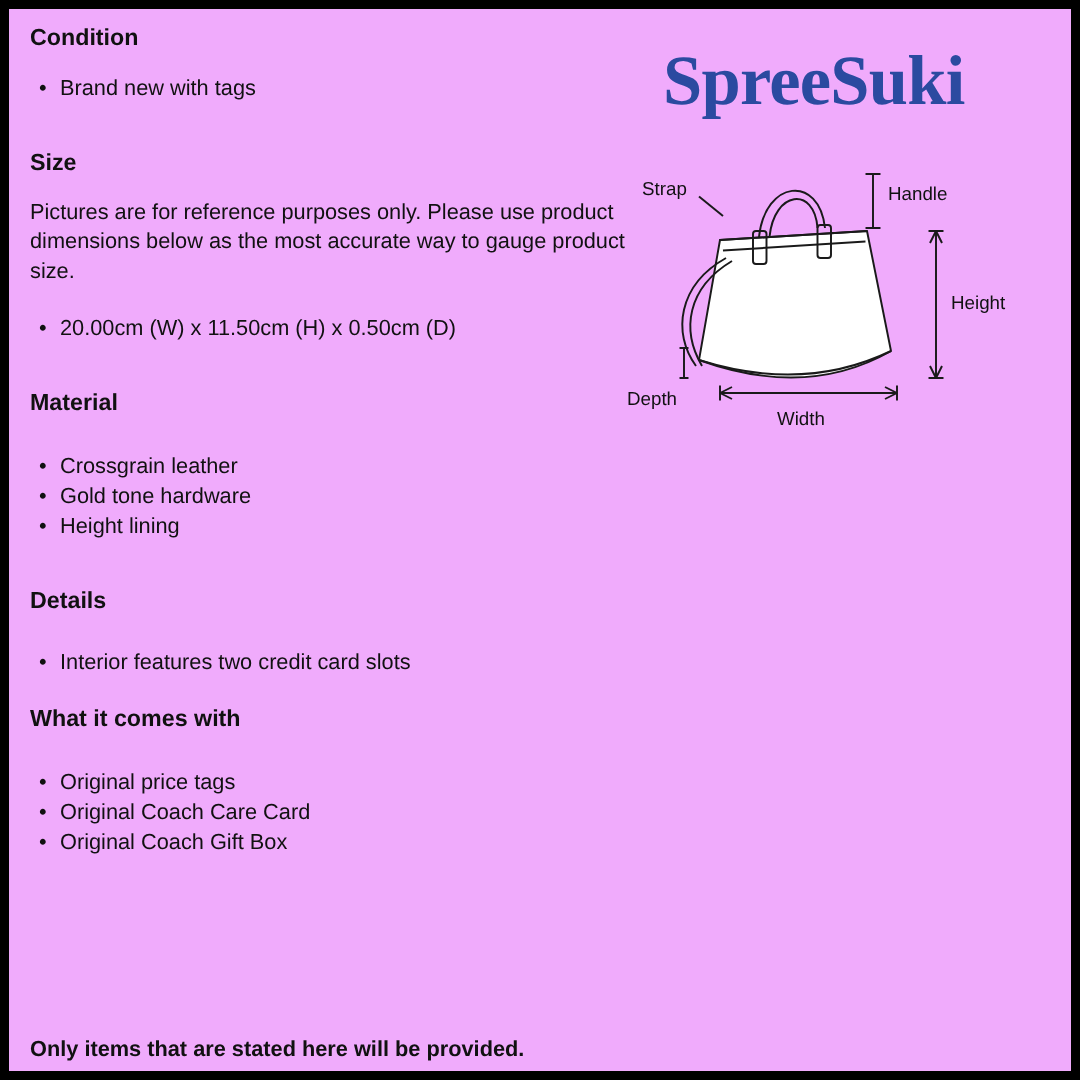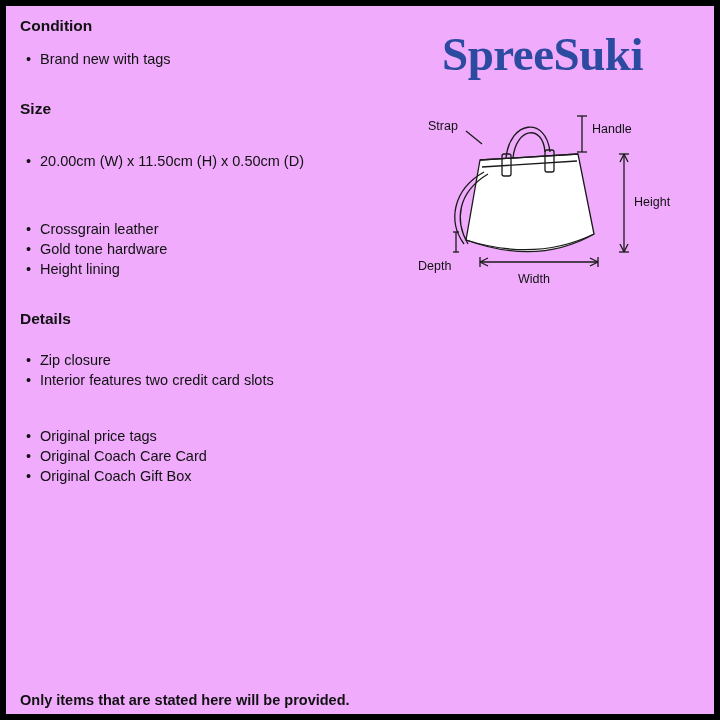--- a/index.html
+++ b/index.html
@@ -136,45 +136,47 @@
       <h2 class="section">Condition</h2>
       <div class="gap-s"></div>
       <ul class="bullets">
         <li>Brand new with tags</li>
       </ul>
 
       <div class="gap-xl"></div>
 
       <h2 class="section">Size</h2>
       <div class="gap-s"></div>
+      <p class="para">Pictures are for reference purposes only. Please use product dimensions below as the most accurate way to gauge product size.</p>
       <div class="gap-m"></div>
       <ul class="bullets">
         <li>20.00cm (W) x 11.50cm (H) x 0.50cm (D)</li>
       </ul>
 
       <div class="gap-xl"></div>
 
+      <h2 class="section">Material</h2>
       <div class="gap-m"></div>
       <ul class="bullets">
         <li>Crossgrain leather</li>
         <li>Gold tone hardware</li>
         <li>Height lining</li>
       </ul>
 
       <div class="gap-xl"></div>
 
       <h2 class="section">Details</h2>
       <div class="gap-m"></div>
       <ul class="bullets">
-        <li>Zip closure</li>
         <li>Interior features two credit card slots</li>
       </ul>
 
       <div class="gap-m"></div>
 
+      <h2 class="section">What it comes with</h2>
       <div class="gap-m"></div>
       <ul class="bullets">
         <li>Original price tags</li>
         <li>Original Coach Care Card</li>
         <li>Original Coach Gift Box</li>
       </ul>
     </div>
 
     <div class="logo">
       <p class="logo-main">SpreeSuki</p>

